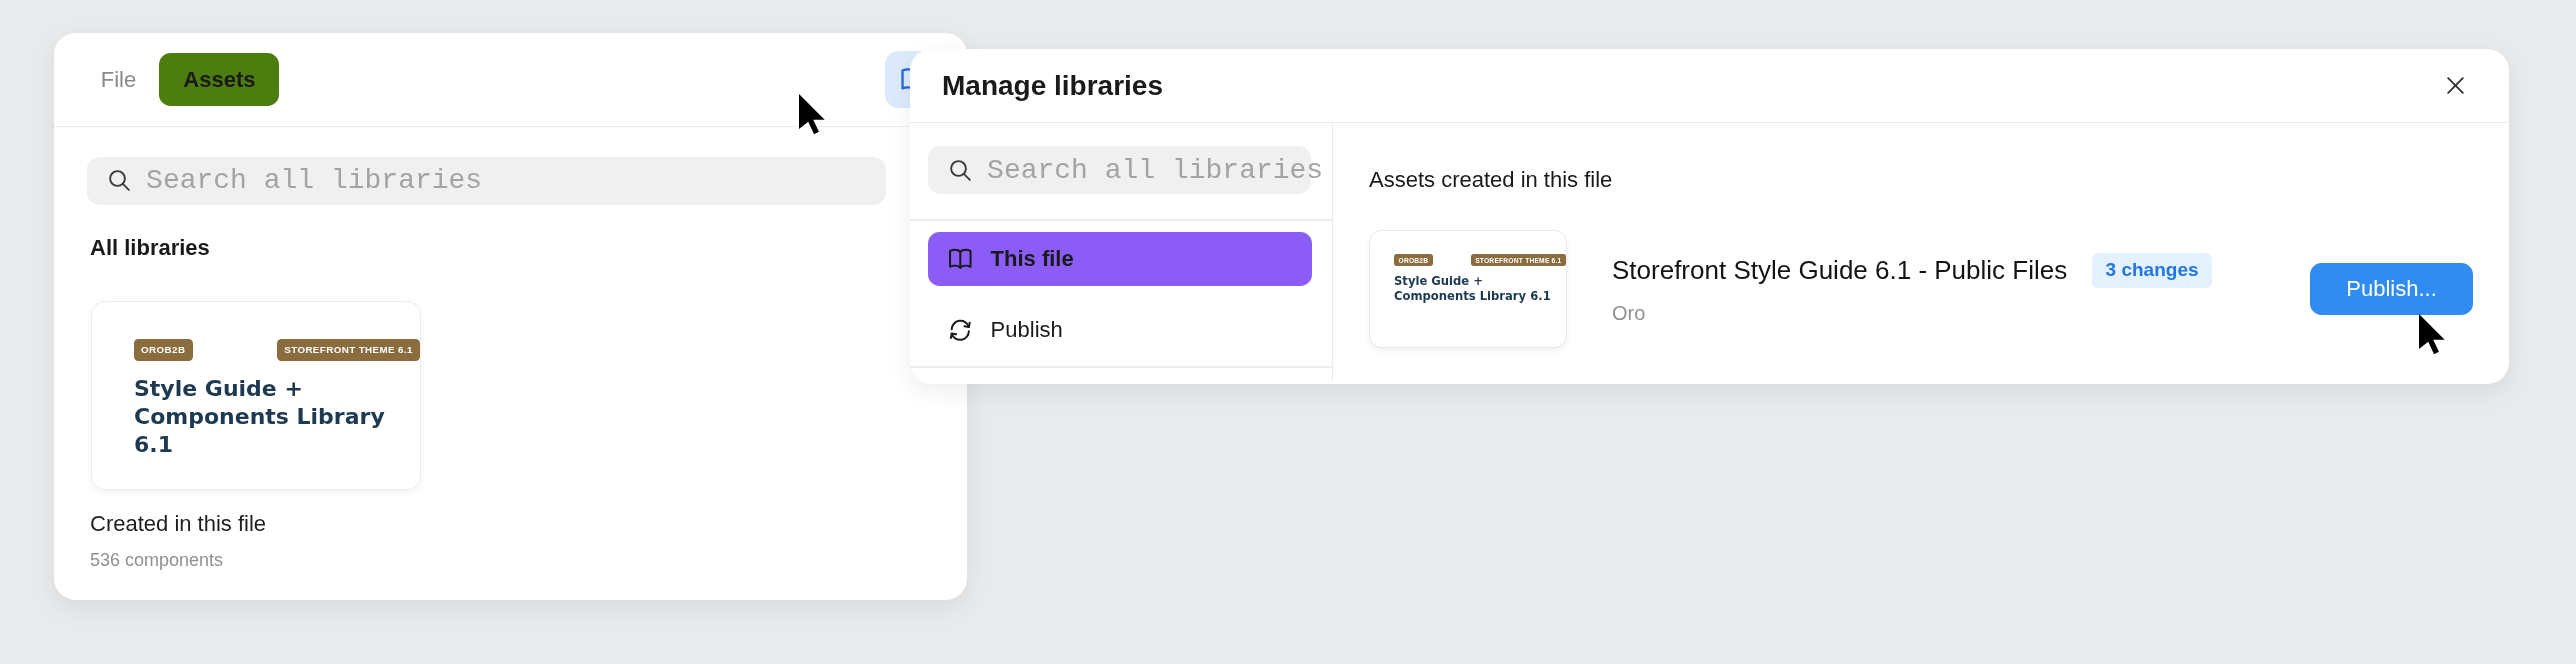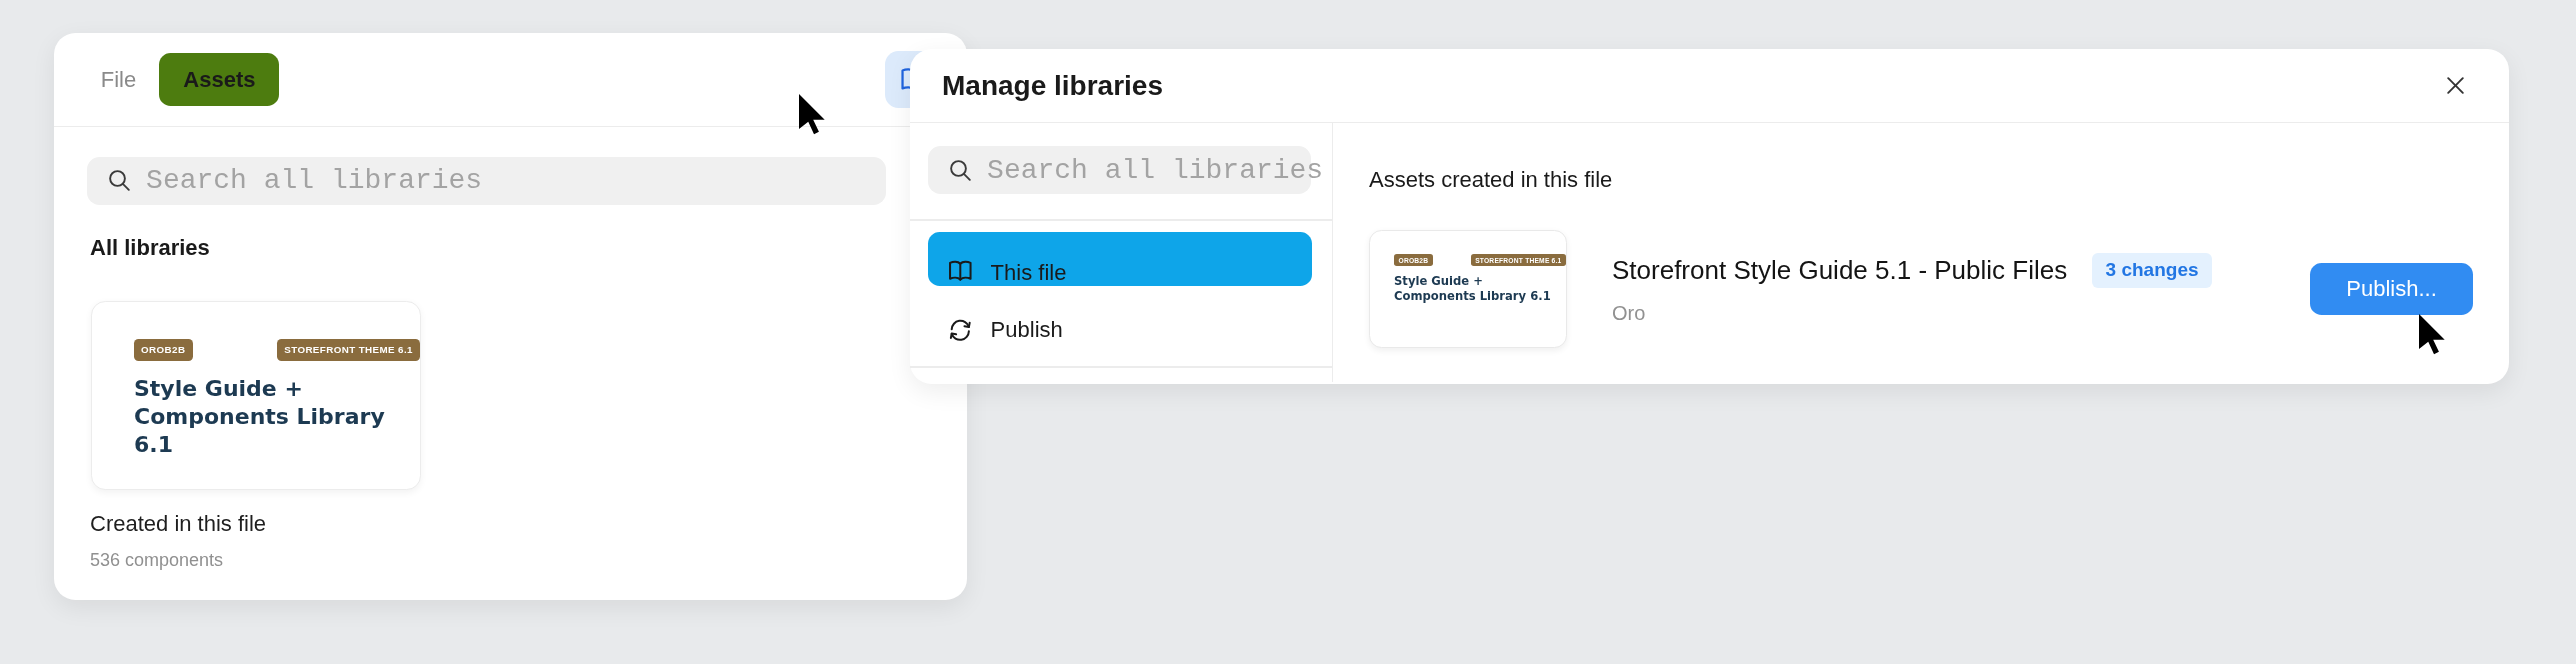--- a/index.html
+++ b/index.html
@@ -116,21 +116,21 @@
   }
   .mm-sidebar .search-box { margin: 23px 21.4px 0 18px; }
   .mm-side-divider { position: absolute; left: 0; right: 0; top: 96px; height: 1.8px; background: #ECECEC; }
   .mm-side-divider-bottom { position: absolute; left: 0; right: 0; top: 243px; height: 1.8px; background: #ECECEC; }
   .side-item {
     position: absolute; left: 18px; width: 384px; height: 54px;
     display: flex; align-items: center; gap: 16px;
     padding: 0 18px; border-radius: 11.6px;
     font-size: 22px; color: #1a1a1a;
   }
-  .side-item.active { background: #0ea5e9; font-weight: 400; align-items: flex-end; }
+  .side-item.active { background: #8b5cf6; font-weight: 700; }
   #side-item-this-file { top: 109px; }
   #side-item-updates { top: 180px; font-weight: 400; }
 
   .mm-content { flex: 1; position: relative; }
   .mm-content-heading {
     position: absolute; left: 36px; top: 44px;
     font-size: 22px; color: #1a1a1a;
   }
 
   .lib-row {
@@ -302,21 +302,21 @@
             <span class="theme-badge">STOREFRONT THEME 6.1</span>
           </div>
           <div class="thumb-title">
             <div>Style Guide +</div>
             <div>Components Library 6.1</div>
           </div>
         </div>
 
         <div class="lib-row-info">
           <div class="lib-row-title-line">
-            <span class="lib-row-title">Storefront Style Guide 5.1 - Public Files</span>
+            <span class="lib-row-title">Storefront Style Guide 6.1 - Public Files</span>
             <span class="changes-badge">3 changes</span>
           </div>
           <div class="lib-row-author">Oro</div>
         </div>
 
         <button class="publish-btn">Publish...</button>
       </div>
     </div>
   </div>
 </div>

